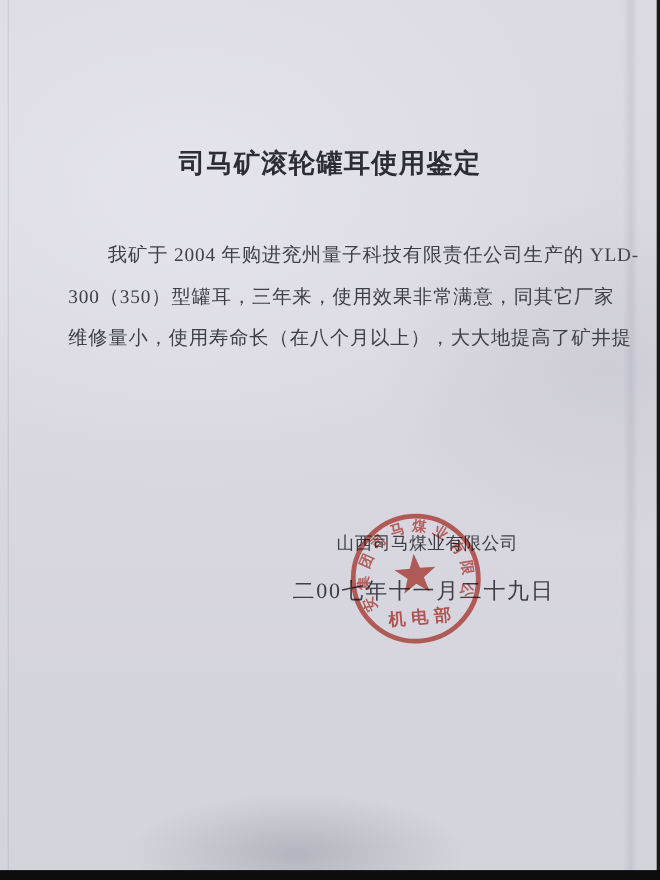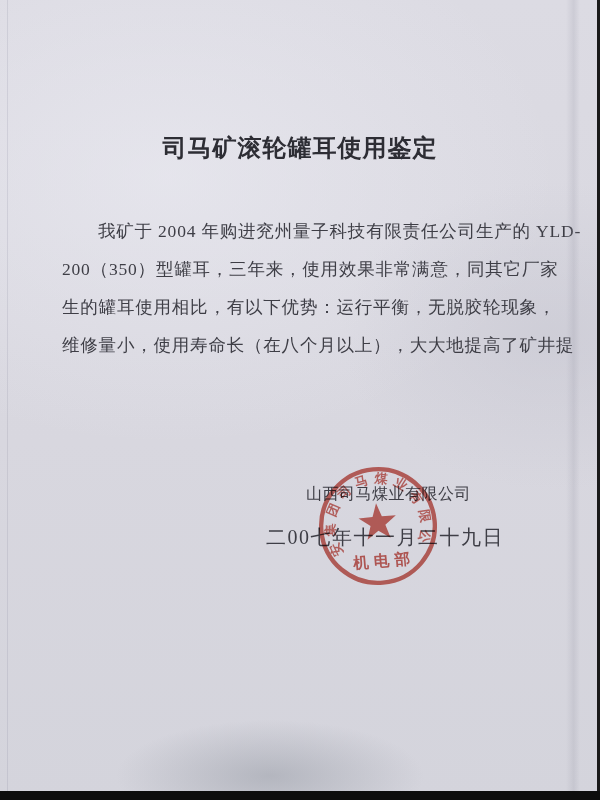--- a/index.html
+++ b/index.html
@@ -115,22 +115,21 @@
 </style>
 </head>
 <body>
 
 <div class="scan">
 
   <h1 class="doc-title">司马矿滚轮罐耳使用鉴定</h1>
 
   <div class="doc-body">
     <div class="line indent">我矿于 2004 年购进兖州量子科技有限责任公司生产的 YLD-</div>
-    <div class="line">200（350）型罐耳，三年来，使用效果非常满意，同其它厂家</div>
-    <div class="line">生的罐耳使用相比，有以下优势：运行平衡，无脱胶轮现象，</div>
+    <div class="line">300（350）型罐耳，三年来，使用效果非常满意，同其它厂家</div>
     <div class="line">维修量小，使用寿命长（在八个月以上），大大地提高了矿井提</div>
   </div>
 
   <div class="signature">山西司马煤业有限公司</div>
 
   <div class="date">二00七年十一月二十九日</div>
 
   <div class="stamp">
     <svg viewBox="0 0 120 120" xmlns="http://www.w3.org/2000/svg">
       <circle cx="60" cy="60" r="55" fill="none" stroke="#bf372d" stroke-width="4.2" stroke-opacity="0.85"></circle>

